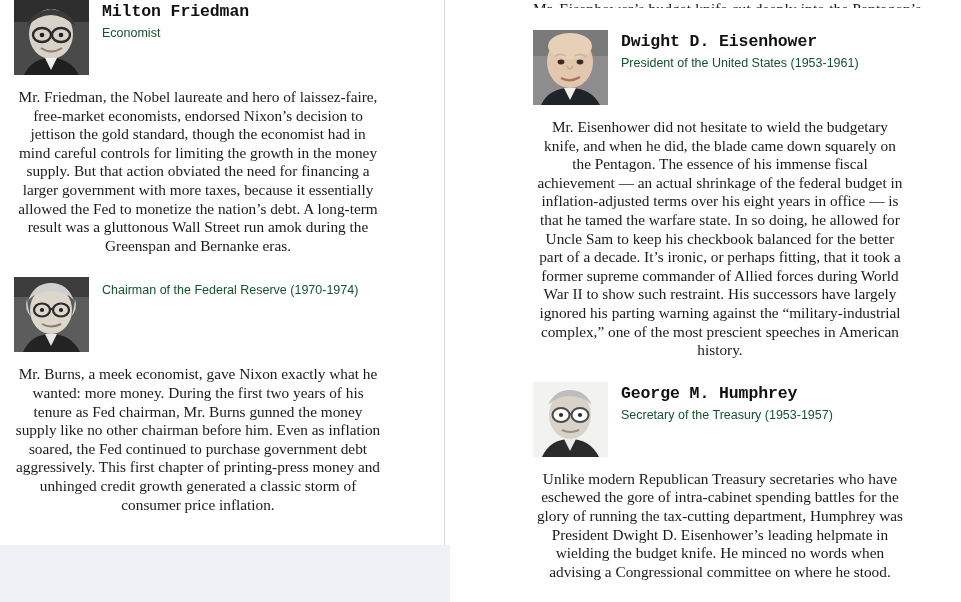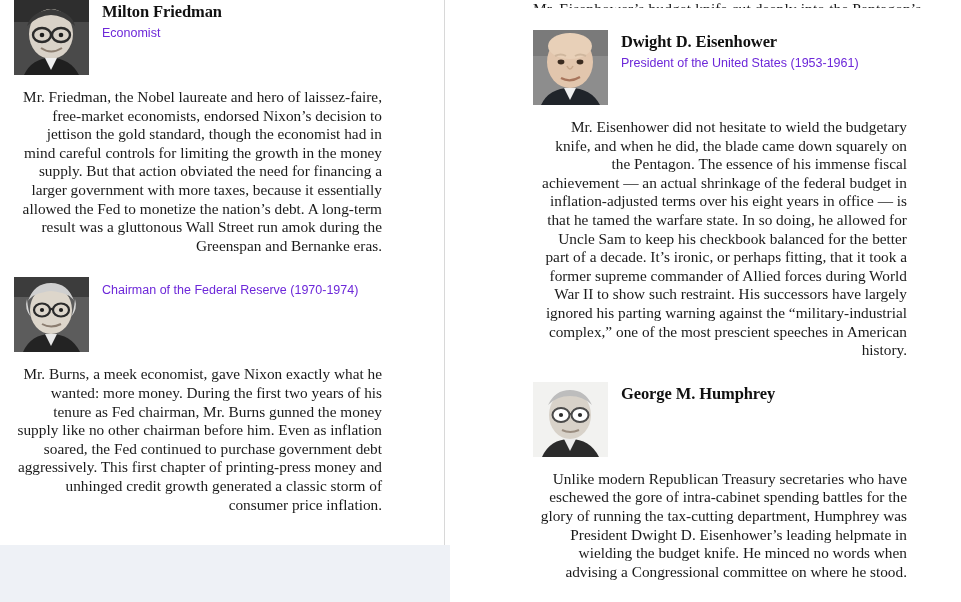--- a/index.html
+++ b/index.html
@@ -73,42 +73,42 @@
     overflow: hidden;
     background: #b9b9b9;
     position: relative;
   }
   .portrait svg { display: block; }
   .head-text {
     padding-left: 13px;
     padding-top: 2px;
   }
   .person-name {
-    font-family: Liberation Serif, serif;
+    font-family: Liberation Mono, monospace;
     font-weight: bold;
     font-size: 16.5px;
     color: #111111;
     line-height: 20px;
     margin: 0;
     letter-spacing: -0.1px;
   }
   .person-role {
     font-family: "Liberation Sans", sans-serif;
     font-size: 12.5px;
-    color: #6d28d9;
+    color: #14532d;
     line-height: 17px;
     margin: 3px 0 0 0;
   }
   .body-text {
     font-family: "Liberation Serif", serif;
     font-size: 15.3px;
     line-height: 18.6px;
     color: #1a1a1a;
     margin: 13px 0 0 0;
-    text-align: right;
+    text-align: center;
   }
   .col-left .body-text { width: 368px; }
   .col-right .body-text { width: 374px; }
 
   .left-entry-1 .portrait { margin-top: 0; }
 
   .footer-band {
     position: absolute;
     left: 0;
     bottom: 0;
@@ -225,20 +225,21 @@
               <line x1="36.5" y1="32" x2="38.5" y2="32" stroke="#4a4a4a" stroke-width="2"></line>
               <circle cx="28" cy="33" r="2.1" fill="#2a2a2a"></circle>
               <circle cx="47" cy="33" r="2.1" fill="#2a2a2a"></circle>
               <path d="M29 48 Q37 52 46 48" stroke="#9a8d80" stroke-width="2" fill="none"></path>
               <path d="M9 75 Q17 57 37 57 Q57 57 66 75 Z" fill="#2b2b2b"></path>
               <path d="M31 57 L37 69 L43 57 Z" fill="#ededed"></path>
             </svg>
           </div>
           <div class="head-text">
             <div class="person-name">George M. Humphrey</div>
+            <div class="person-role">Secretary of the Treasury (1953-1957)</div>
           </div>
         </div>
         <p class="body-text">Unlike modern Republican Treasury secretaries who have eschewed the gore of intra-cabinet spending battles for the glory of running the tax-cutting department, Humphrey was President Dwight D. Eisenhower’s leading helpmate in wielding the budget knife. He minced no words when advising a Congressional committee on where he stood.</p>
       </div>
 
     </div>
   </div>
 </div>
 
 </body></html>

